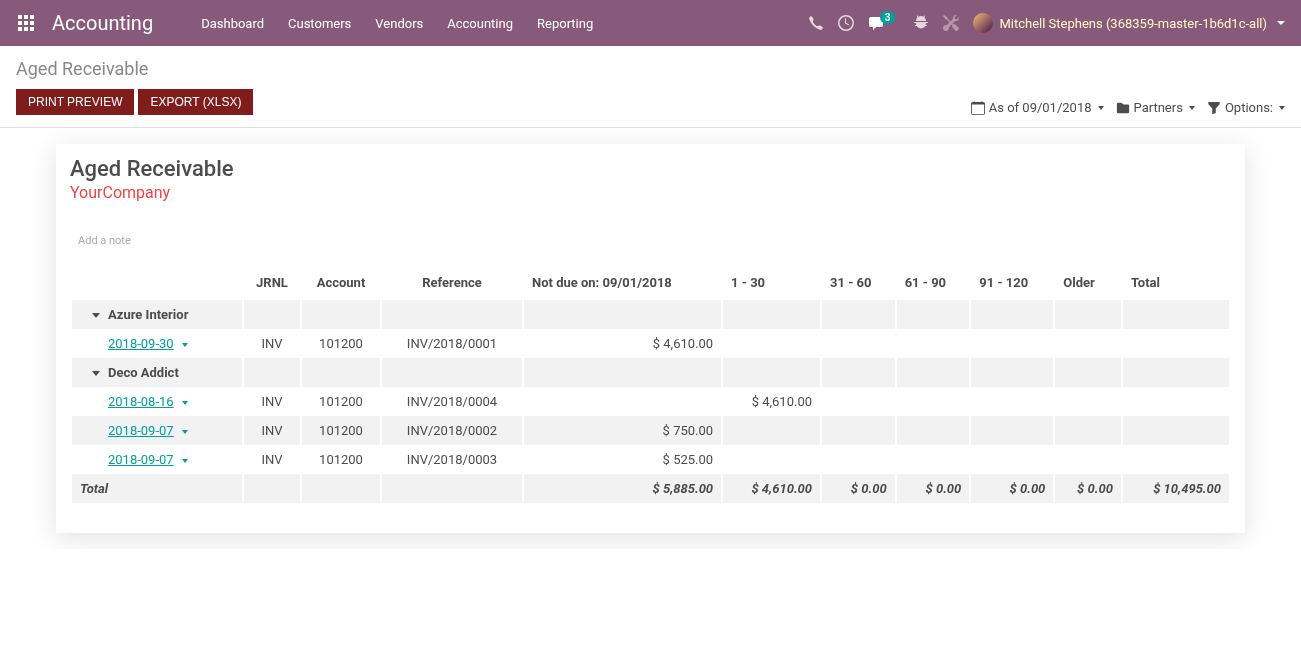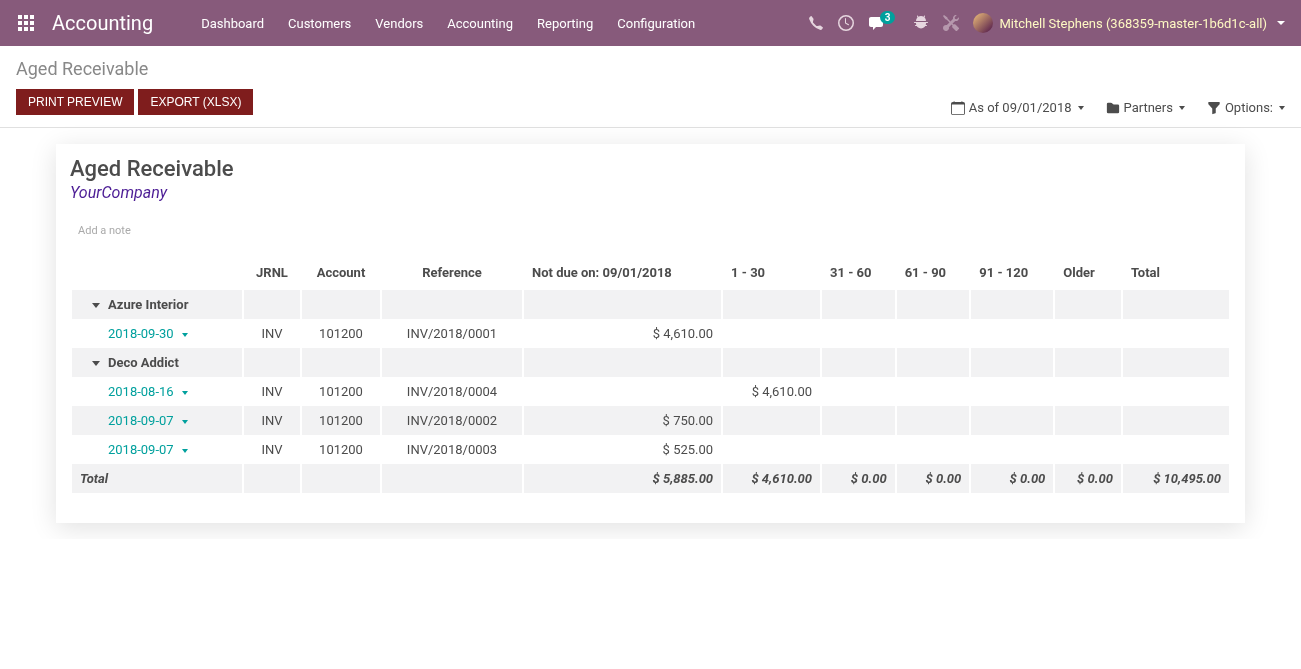--- a/index.html
+++ b/index.html
@@ -20,42 +20,42 @@
     .avatar { width: 20px; height: 20px; border-radius: 50%; background: linear-gradient(135deg,#f0c27b,#4b1248); display:inline-block; }
     .caret-down { width: 0; height: 0; border-left: 4px solid transparent; border-right: 4px solid transparent; border-top: 4px solid #fff; display: inline-block; margin-left: 4px; }
     
     
     .control-panel { padding: 12px 16px; border-bottom: 1px solid #e0e0e0; }
     .cp-row { display: flex; justify-content: space-between; align-items: flex-end; }
     .breadcrumb { font-size: 18px; color: #888; font-weight: 400; margin-bottom: 10px; }
     .cp-buttons { display: flex; gap: 4px; }
     .btn { border: none; padding: 6px 12px; font-size: 12px; font-weight: 500; cursor: pointer; border-radius: 0; }
     .btn-primary { background: #7f1d1d; color: #fff; }
-    .cp-filters { display: flex; gap: 22px; align-items: center; font-size: 13px; color: #4c4c4c; }
+    .cp-filters { display: flex; gap: 12px; align-items: center; font-size: 13px; color: #4c4c4c; }
     .filter-item { display: flex; align-items: center; gap: 4px; cursor: pointer; }
     .filter-item svg { width: 14px; height: 14px; fill: #4c4c4c; }
     .caret-sm { width: 0; height: 0; border-left: 3px solid transparent; border-right: 3px solid transparent; border-top: 4px solid #4c4c4c; display: inline-block; margin-left: 2px; }
     
     
     .report-wrapper { padding: 16px 56px; }
     .report-card { background: #fff; box-shadow: 0 5px 25px rgba(0,0,0,0.12); padding: 12px 14px 30px; }
     .report-title { font-size: 22px; font-weight: 500; color: #4c4c4c; margin-bottom: 2px; }
-    .report-company { font-size: 16px; color: #4c1d95; margin-bottom: 22px; font-style: italic; }
+    .report-company { font-size: 16px; color: #ef4444; margin-bottom: 32px; }
     .add-note { color: #aaa; font-size: 11px; margin-bottom: 18px; padding-left: 8px; cursor: text; }
     
     
     table { width: 100%; border-collapse: separate; border-spacing: 2px 0; }
     th { text-align: left; font-weight: 700; font-size: 13px; color: #4c4c4c; padding: 10px 8px; white-space: nowrap; }
     th:first-child { text-align: left; }
     td { padding: 7px 8px; font-size: 13px; text-align: right; background: #fff; }
     td:first-child { text-align: left; }
     tr.alt td { background: #f2f2f3; }
     .partner-row td:first-child { font-weight: 700; }
     .caret-item { width: 0; height: 0; border-left: 4px solid transparent; border-right: 4px solid transparent; border-top: 5px solid #4c4c4c; display: inline-block; margin-right: 8px; vertical-align: middle; }
-    .date-link { color: #00a09d; cursor: pointer; }
+    .date-link { color: #00a09d; cursor: pointer; text-decoration: underline; }
     .date-caret { width: 0; height: 0; border-left: 3px solid transparent; border-right: 3px solid transparent; border-top: 4px solid #00a09d; display: inline-block; margin-left: 8px; vertical-align: middle; }
     .indent { padding-left: 28px; display: inline-block; }
     .indent-partner { padding-left: 12px; display: inline-block; }
     .total-row td { font-weight: 700; font-style: italic; }
     .col-name { width: 170px; }
     .col-jrnl { width: 56px; text-align: center !important; }
     .col-account { width: 78px; text-align: center !important; }
     .col-ref { width: 140px; text-align: center !important; }
     td.col-jrnl, td.col-account, td.col-ref { text-align: center; }
   </style>
@@ -76,21 +76,20 @@
         <rect x="12" y="12" width="4" height="4"></rect>
       </svg>
   </div>
   <div class="brand">Accounting</div>
   <div class="nav-menu">
     <a>Dashboard</a>
     <a>Customers</a>
     <a>Vendors</a>
     <a>Accounting</a>
     <a>Reporting</a>
-    <a>Configuration</a>
   </div>
   <div class="nav-right">
     <span class="nav-icon">
         <svg viewBox="0 0 16 16">
           <path d="M3.654 1.328a.678.678 0 0 0-1.015-.063L1.605 2.3c-.483.484-.661 1.169-.45 1.77a17.6 17.6 0 0 0 4.168 6.608 17.6 17.6 0 0 0 6.608 4.168c.601.211 1.286.033 1.77-.45l1.034-1.034a.678.678 0 0 0-.063-1.015l-2.307-1.794a.68.68 0 0 0-.58-.122l-2.19.547a1.75 1.75 0 0 1-1.657-.459L5.482 8.062a1.75 1.75 0 0 1-.46-1.657l.548-2.19a.68.68 0 0 0-.122-.58z"></path>
         </svg>
       </span>
     <span class="nav-icon">
         <svg viewBox="0 0 16 16">
           <path d="M8 3.5a.5.5 0 0 0-1 0V8a.5.5 0 0 0 .252.434l3 1.732a.5.5 0 1 0 .5-.866L8 7.71z"></path>

